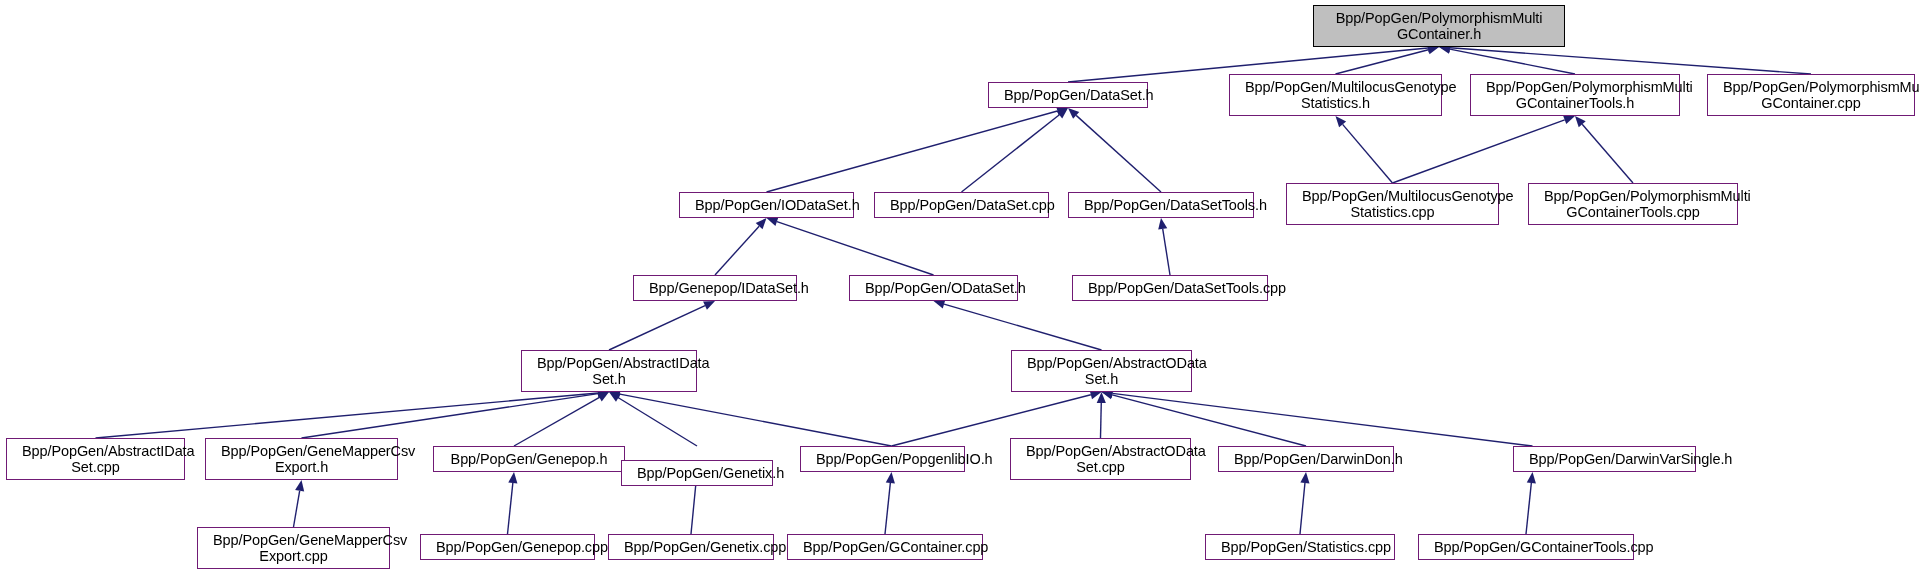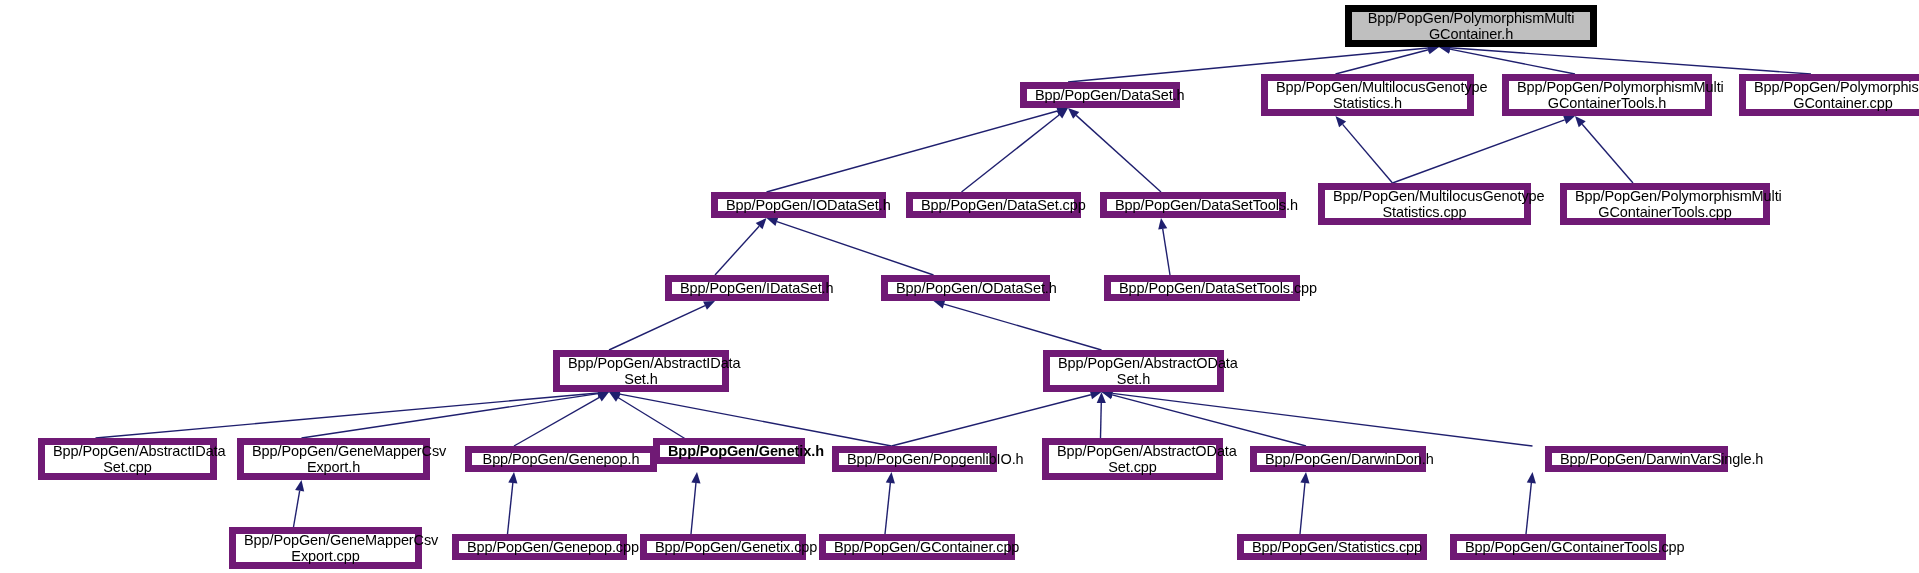--- a/index.html
+++ b/index.html
@@ -20,33 +20,32 @@
   #edges {
     position: absolute;
     left: 0;
     top: 0;
     width: 1919px;
     height: 573px;
   }
   .node {
     position: absolute;
     box-sizing: border-box;
-    border: 7px solid #701a75;
+    border: 1px solid #701a75;
     background: #ffffff;
     color: #000000;
     font-size: 14.5px;
     line-height: 16px;
     text-align: center;
     display: flex;
     align-items: center;
     justify-content: center;
-    padding: 0 8px;
+    padding: 0 15px;
     white-space: pre-line;
     letter-spacing: -0.1px;
-    margin-left: 32px;
   }
   .node.root {
     background: #bfbfbf;
     border-color: #000000;
   }
   .node .lbl {
     display: block;
     width: 100%;
   }
 </style>
@@ -126,33 +125,33 @@
 GContainerTools.h</span></div>
       <div class="node" style="left: 1707px; top: 74px; width: 208px; height: 42px;"><span class="lbl">Bpp/PopGen/PolymorphismMulti
 GContainer.cpp</span></div>
       <div class="node" style="left: 679px; top: 192px; width: 175px; height: 26px;"><span class="lbl">Bpp/PopGen/IODataSet.h</span></div>
       <div class="node" style="left: 874px; top: 192px; width: 175px; height: 26px;"><span class="lbl">Bpp/PopGen/DataSet.cpp</span></div>
       <div class="node" style="left: 1068px; top: 192px; width: 186px; height: 26px;"><span class="lbl">Bpp/PopGen/DataSetTools.h</span></div>
       <div class="node" style="left: 1286px; top: 183px; width: 213px; height: 42px;"><span class="lbl">Bpp/PopGen/MultilocusGenotype
 Statistics.cpp</span></div>
       <div class="node" style="left: 1528px; top: 183px; width: 210px; height: 42px;"><span class="lbl">Bpp/PopGen/PolymorphismMulti
 GContainerTools.cpp</span></div>
-      <div class="node" style="left: 633px; top: 275px; width: 164px; height: 26px;"><span class="lbl">Bpp/PopGen/IDataSet.h</span></div>
+      <div class="node" style="left: 633px; top: 275px; width: 164px; height: 26px;"><span class="lbl">Bpp/Genepop/IDataSet.h</span></div>
       <div class="node" style="left: 849px; top: 275px; width: 169px; height: 26px;"><span class="lbl">Bpp/PopGen/ODataSet.h</span></div>
       <div class="node" style="left: 1072px; top: 275px; width: 196px; height: 26px;"><span class="lbl">Bpp/PopGen/DataSetTools.cpp</span></div>
       <div class="node" style="left: 521px; top: 350px; width: 176px; height: 42px;"><span class="lbl">Bpp/PopGen/AbstractIData
 Set.h</span></div>
       <div class="node" style="left: 1011px; top: 350px; width: 181px; height: 42px;"><span class="lbl">Bpp/PopGen/AbstractOData
 Set.h</span></div>
       <div class="node" style="left: 6px; top: 438px; width: 179px; height: 42px;"><span class="lbl">Bpp/PopGen/AbstractIData
 Set.cpp</span></div>
       <div class="node" style="left: 205px; top: 438px; width: 193px; height: 42px;"><span class="lbl">Bpp/PopGen/GeneMapperCsv
 Export.h</span></div>
       <div class="node" style="left: 433px; top: 446px; width: 192px; height: 26px;"><span class="lbl">Bpp/PopGen/Genepop.h</span></div>
-      <div class="node" style="left: 621px; top: 438px; width: 152px; height: 26px; font-weight: bold;"><span class="lbl">Bpp/PopGen/Genetix.h</span></div>
+      <div class="node" style="left: 621px; top: 460px; width: 152px; height: 26px;"><span class="lbl">Bpp/PopGen/Genetix.h</span></div>
       <div class="node" style="left: 800px; top: 446px; width: 165px; height: 26px;"><span class="lbl">Bpp/PopGen/PopgenlibIO.h</span></div>
       <div class="node" style="left: 1010px; top: 438px; width: 181px; height: 42px;"><span class="lbl">Bpp/PopGen/AbstractOData
 Set.cpp</span></div>
       <div class="node" style="left: 1218px; top: 446px; width: 176px; height: 26px;"><span class="lbl">Bpp/PopGen/DarwinDon.h</span></div>
       <div class="node" style="left: 1513px; top: 446px; width: 183px; height: 26px;"><span class="lbl">Bpp/PopGen/DarwinVarSingle.h</span></div>
       <div class="node" style="left: 197px; top: 527px; width: 193px; height: 42px;"><span class="lbl">Bpp/PopGen/GeneMapperCsv
 Export.cpp</span></div>
       <div class="node" style="left: 420px; top: 534px; width: 175px; height: 26px;"><span class="lbl">Bpp/PopGen/Genepop.cpp</span></div>
       <div class="node" style="left: 608px; top: 534px; width: 166px; height: 26px;"><span class="lbl">Bpp/PopGen/Genetix.cpp</span></div>
       <div class="node" style="left: 787px; top: 534px; width: 196px; height: 26px;"><span class="lbl">Bpp/PopGen/GContainer.cpp</span></div>

